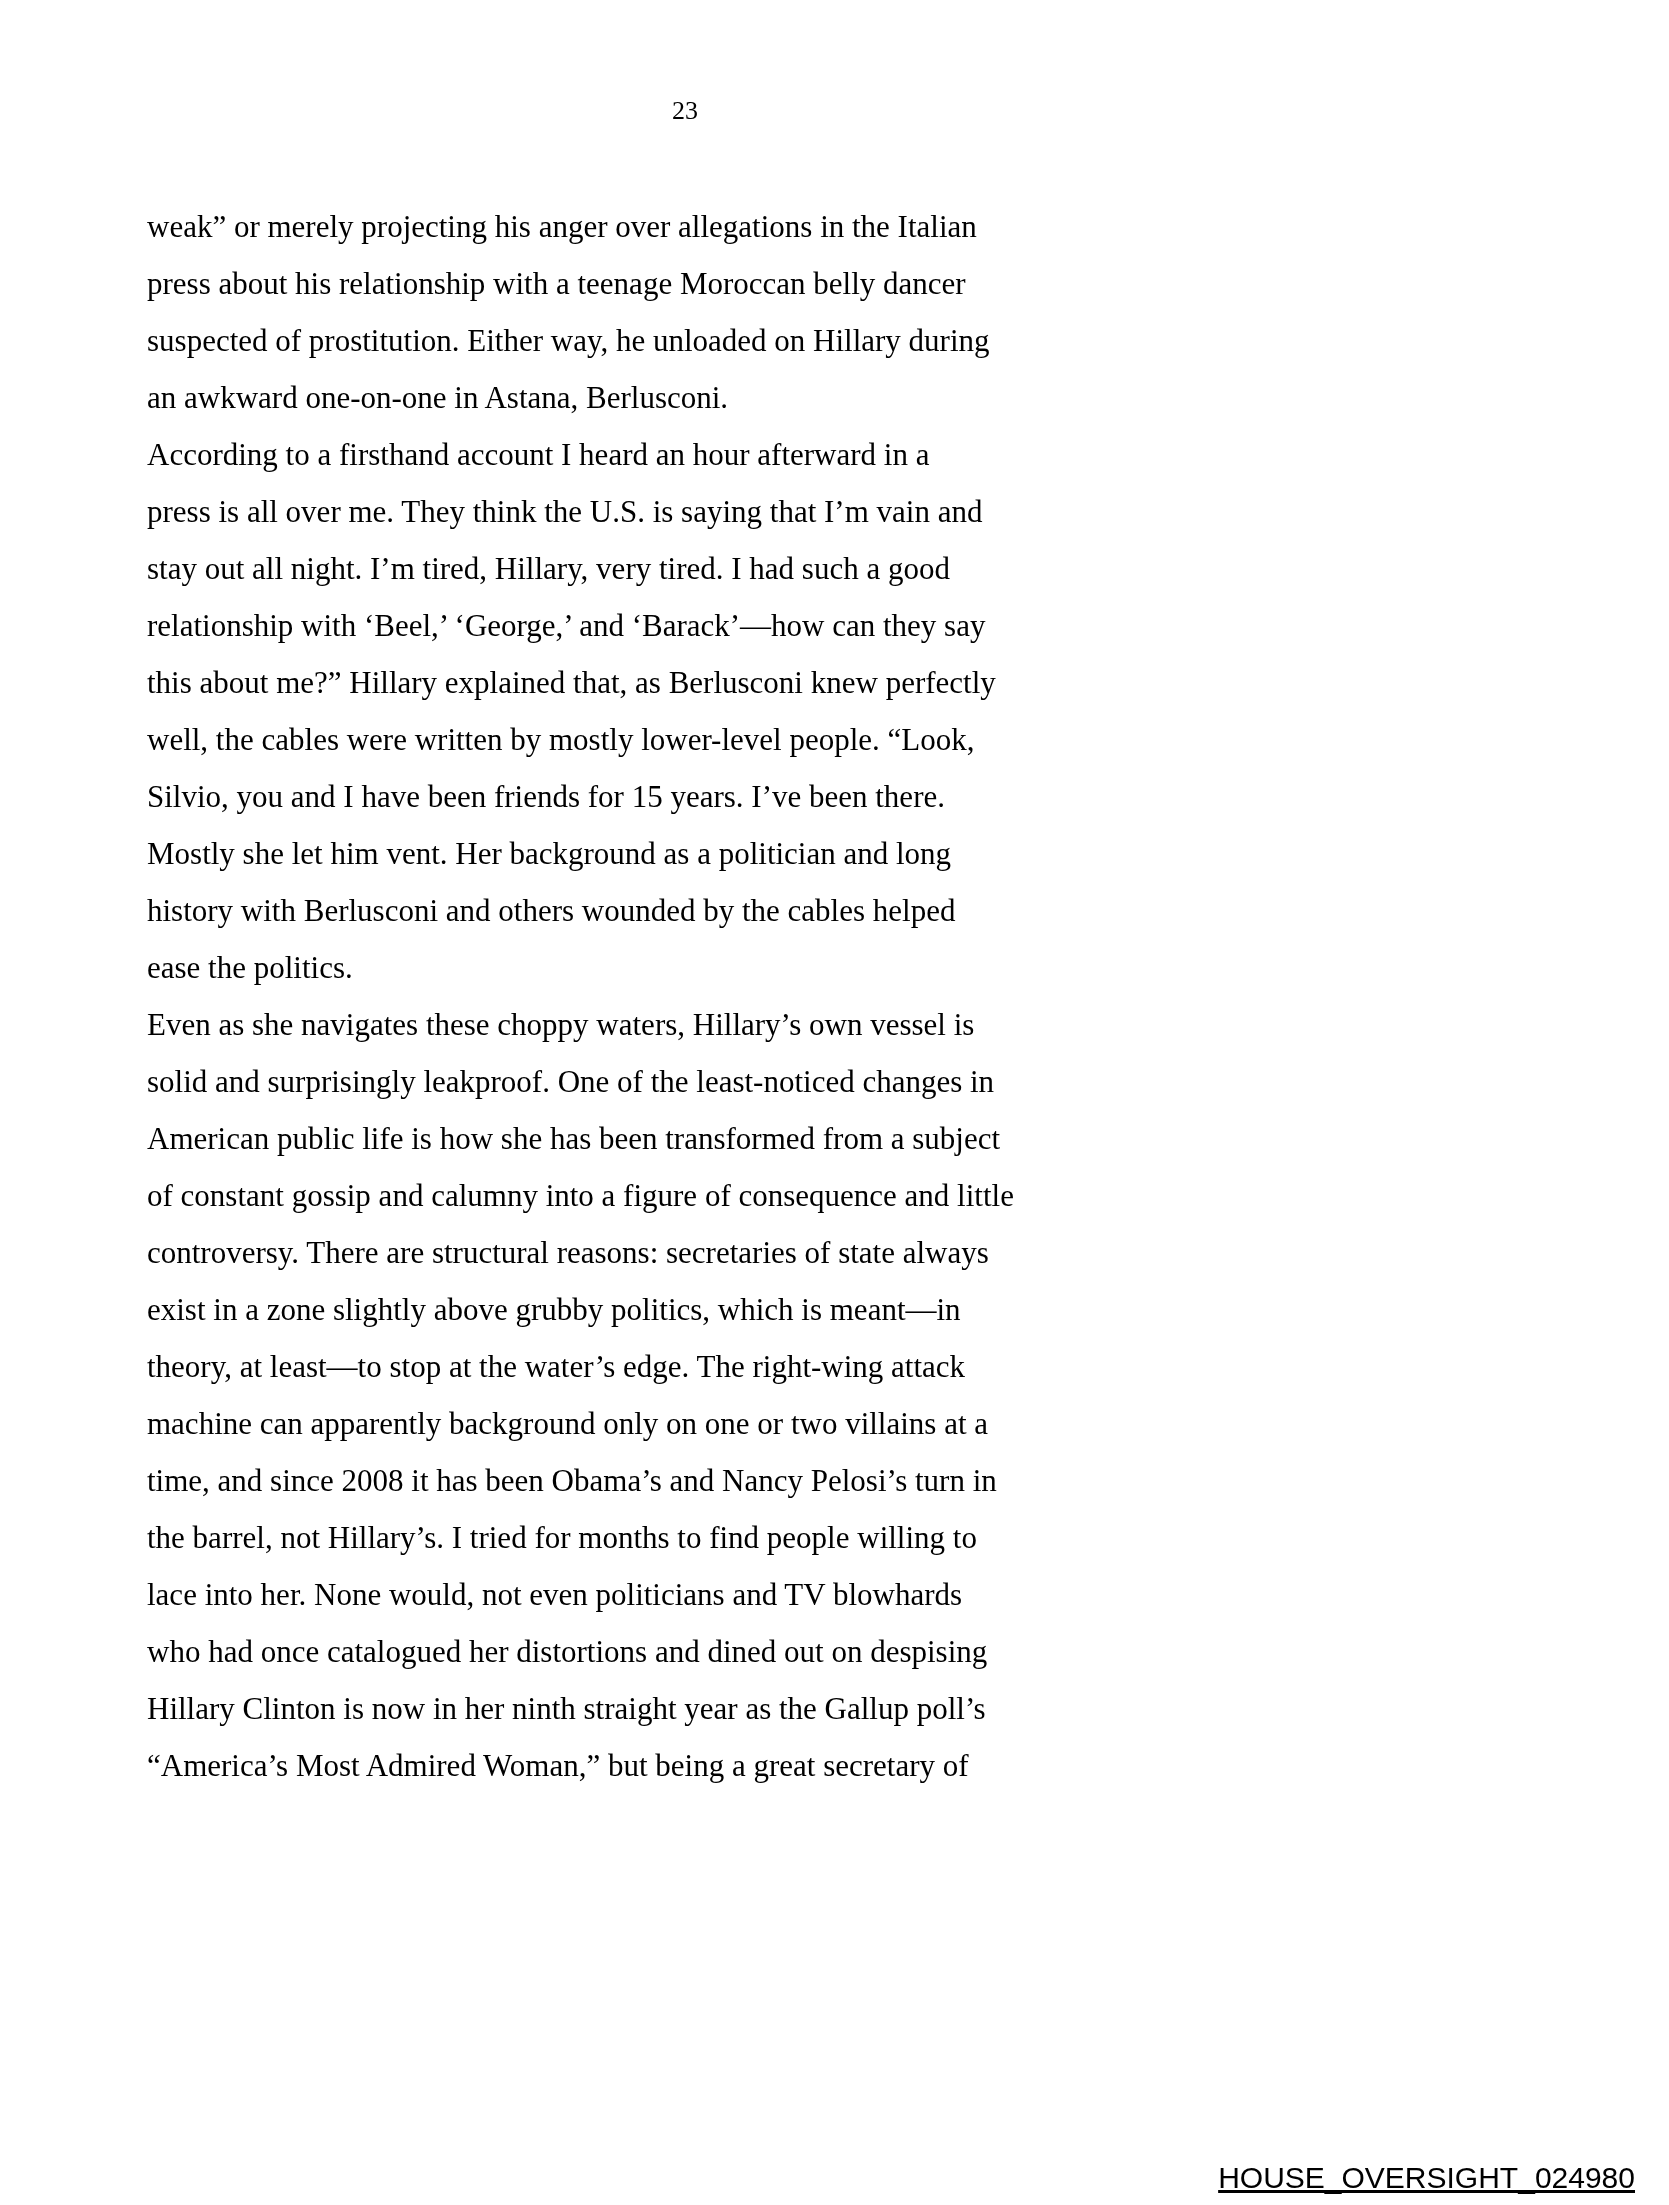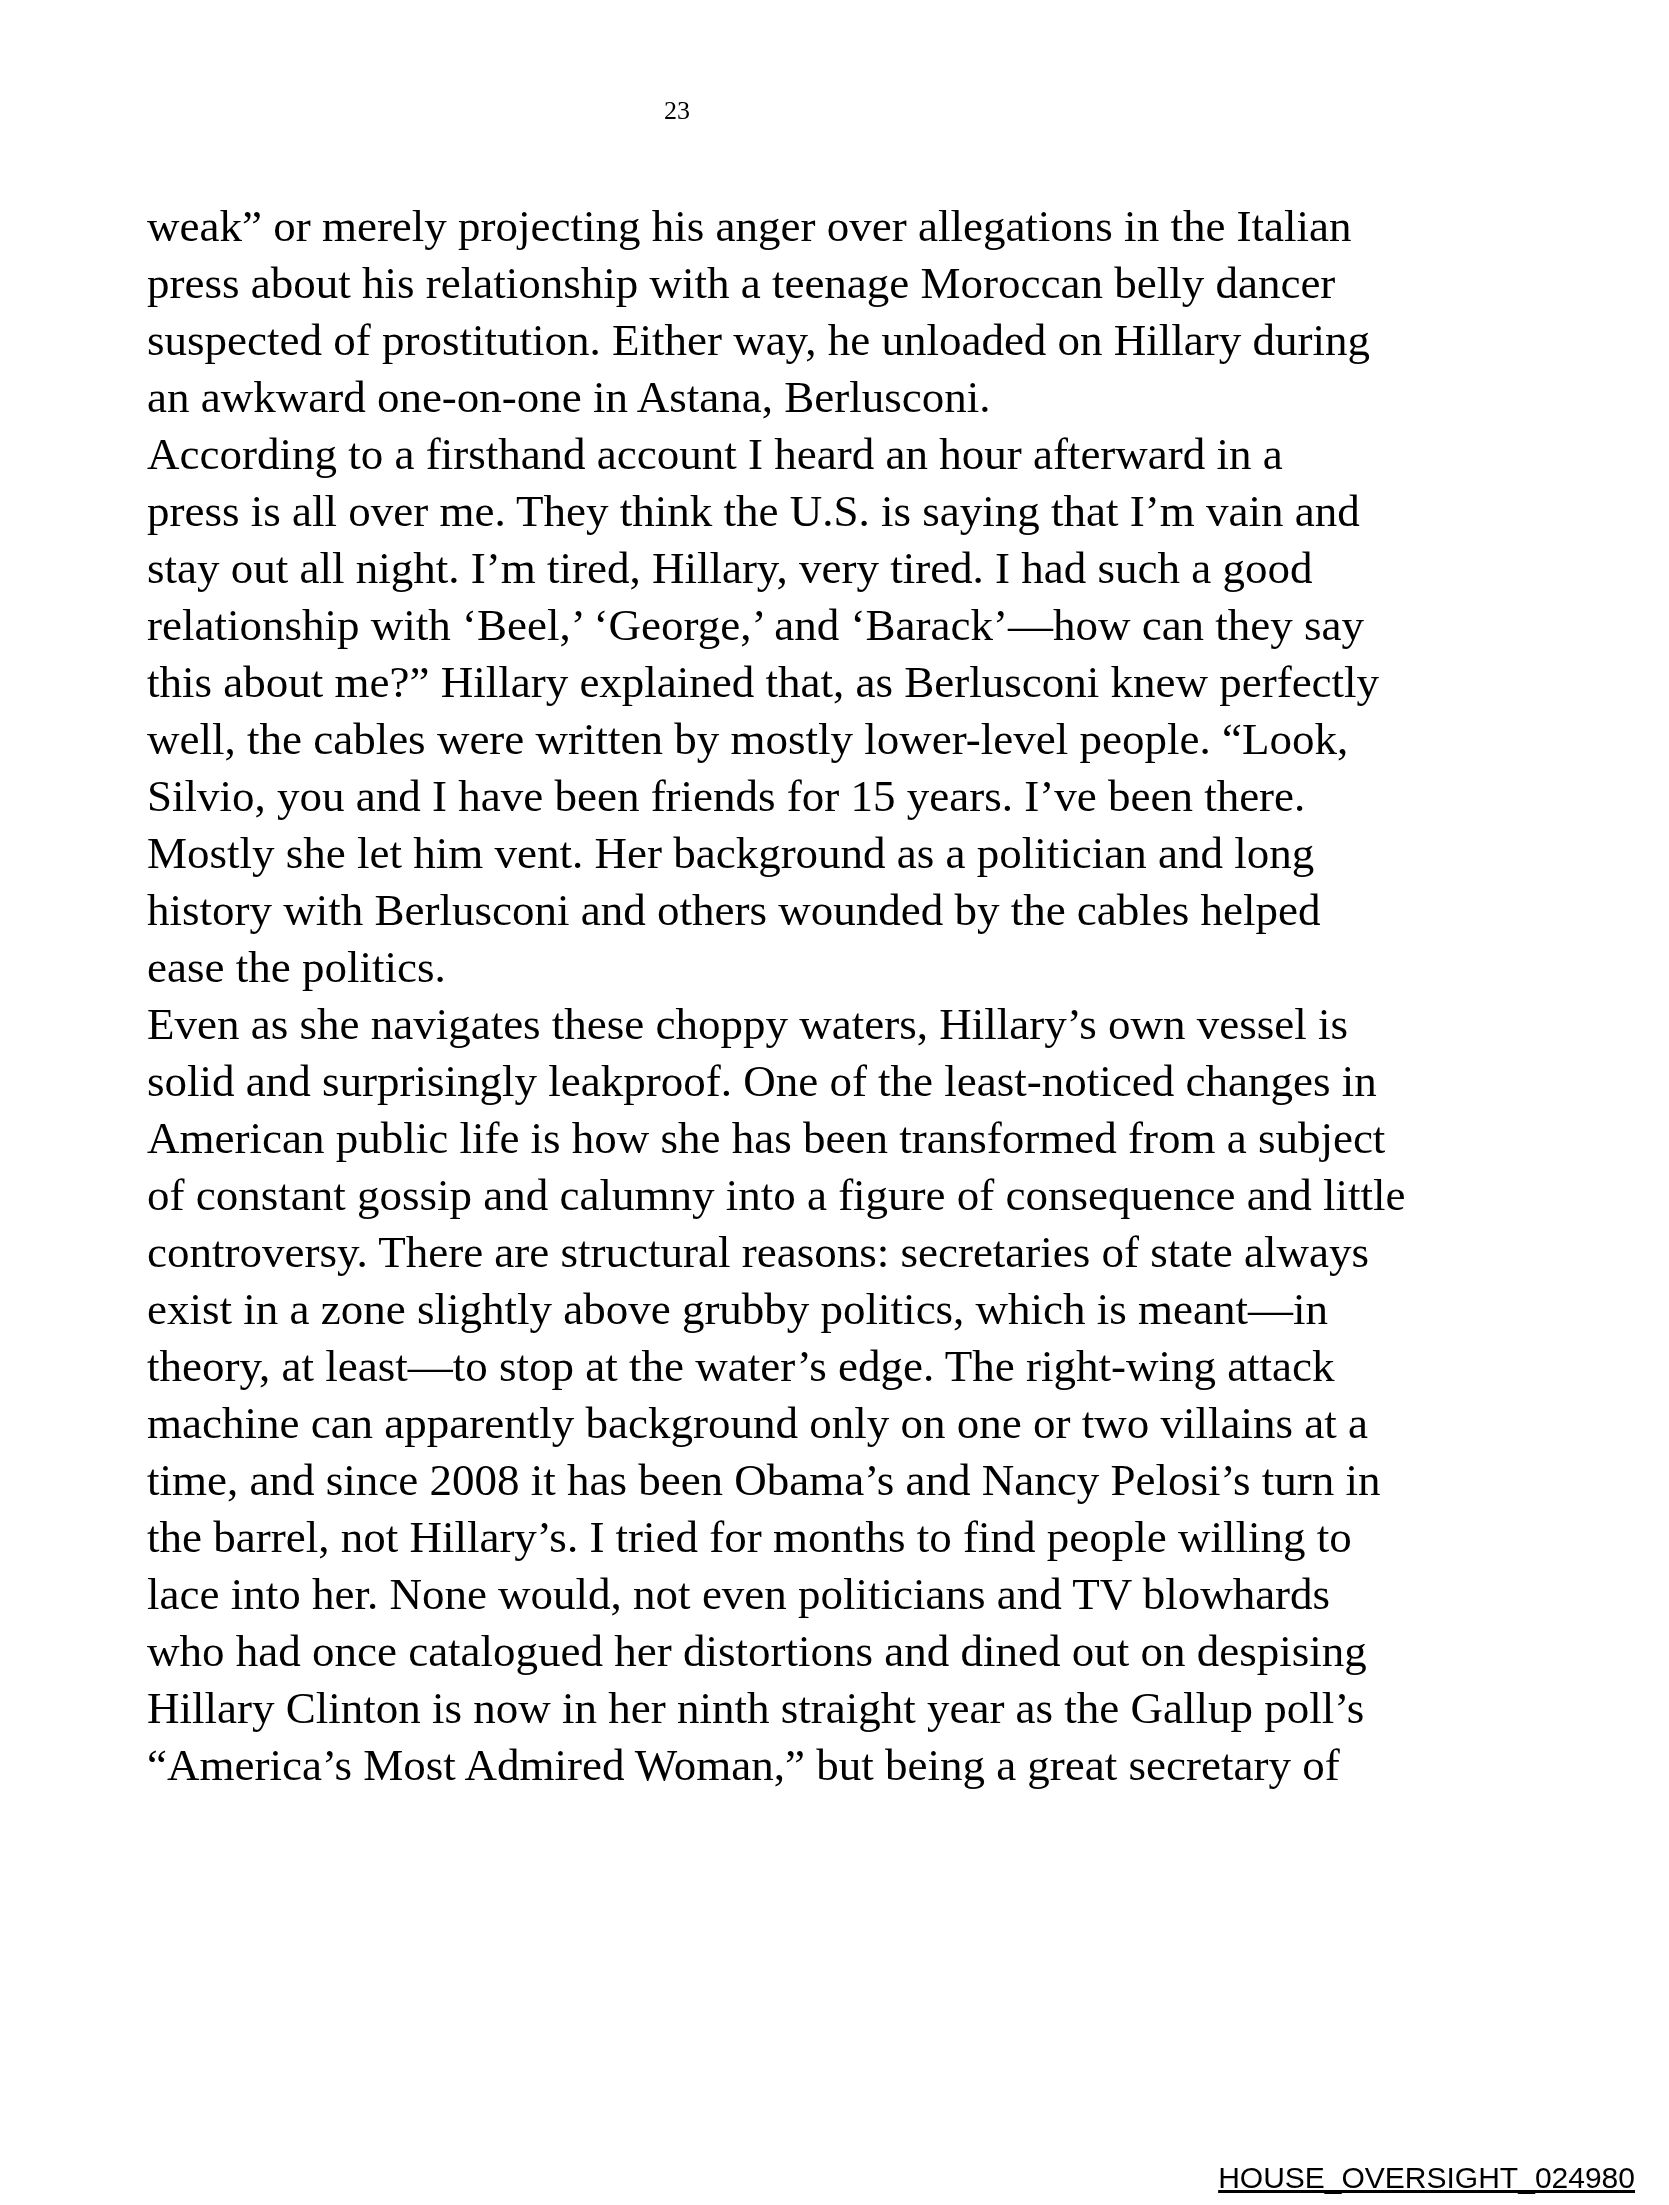--- a/index.html
+++ b/index.html
@@ -10,34 +10,34 @@
     body {
       width: 1669px;
       height: 2205px;
       position: relative;
       overflow: hidden;
       color: #000000;
     }
     .page-number {
       position: absolute;
       top: 98px;
-      left: 4px;
+      left: 12px;
       width: 1346px;
       text-align: center;
       font-family: "Liberation Serif", serif;
       font-size: 26px;
       line-height: 1;
     }
     .body-text {
       position: absolute;
       top: 198px;
       left: 147px;
       width: 1407px;
       font-family: "Liberation Serif", serif;
-      font-size: 45px;
+      font-size: 31px;
       line-height: 57px;
     }
     .paragraph {
       margin: 0;
     }
     .line {
       display: block;
       white-space: nowrap;
     }
     .bates-stamp {

